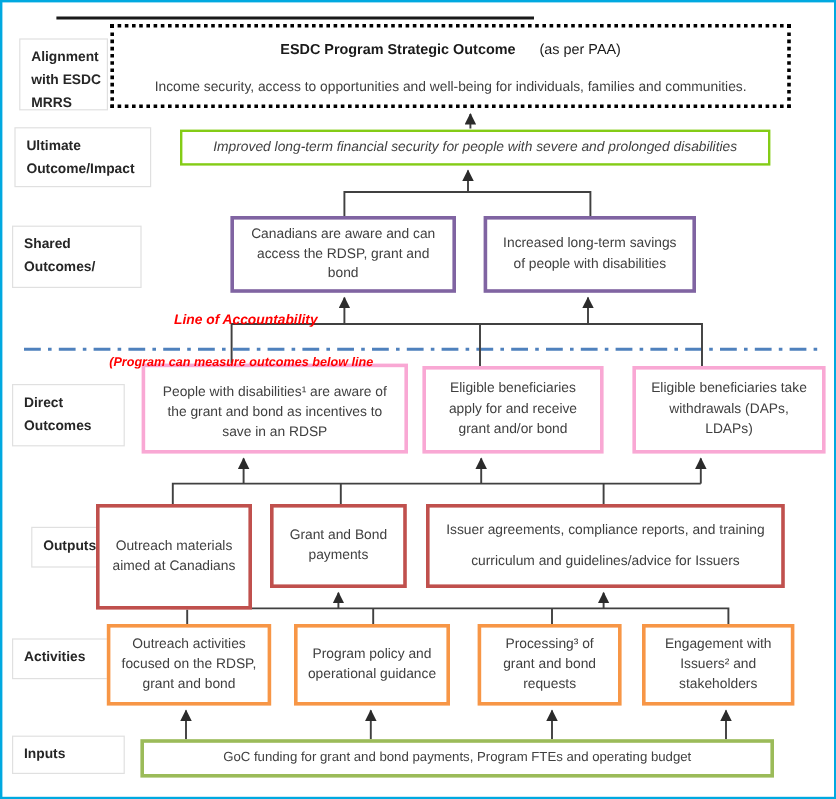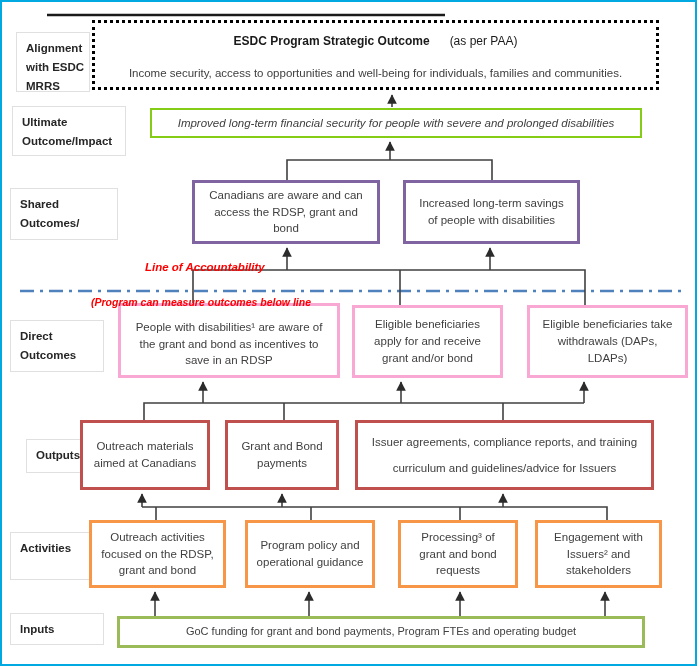--- a/index.html
+++ b/index.html
@@ -95,21 +95,21 @@
       <path d="M458,615 V590" marker-end="url(#arrow)"></path>
       <path d="M603,615 V590" marker-end="url(#arrow)"></path>
     </g>
   </svg>
 
   <div class="rowlabel" style="left:14px;top:30px;width:74px;height:60px;">Alignment with ESDC MRRS</div>
   <div class="rowlabel" style="left:10px;top:104px;width:114px;height:50px;">Ultimate Outcome/Impact</div>
   <div class="rowlabel" style="left:8px;top:186px;width:108px;height:52px;">Shared Outcomes/</div>
   <div class="rowlabel" style="left:8px;top:318px;width:94px;height:52px;">Direct Outcomes</div>
   <div class="rowlabel" style="left:8px;top:437px;width:94px;height:34px;margin-left:16px;">Outputs</div>
-  <div class="rowlabel" style="left:8px;top:530px;width:94px;height:48px;">Activities</div>
+  <div class="rowlabel" style="left:8px;top:530px;width:94px;height:34px;">Activities</div>
   <div class="rowlabel" style="left:8px;top:611px;width:94px;height:32px;">Inputs</div>
 
   <div class="box dotted" style="left:90px;top:18px;width:567px;height:70px;">
     <div class="strat-title">
       <span class="b">ESDC Program Strategic Outcome</span><span class="sfx">(as per PAA)</span>
     </div>
     <div class="strat-body">Income security, access to opportunities and well-being for individuals, families and communities.</div>
   </div>
 
   <div class="box gray" style="left:148px;top:106px;width:492px;height:30px;">Improved long-term financial security for people with severe and prolonged disabilities</div>
@@ -117,21 +117,21 @@
   <div class="box purple" style="left:190px;top:178px;width:188px;height:64px;">Canadians are aware and can access the RDSP, grant and bond</div>
   <div class="box purple" style="left:401px;top:178px;width:177px;height:64px;">Increased long-term savings of people with disabilities</div>
 
   <div class="annotation loa">Line of Accountability</div>
   <div class="annotation note">(Program can measure outcomes below line</div>
 
   <div class="box blue" style="left:88px;top:301px;width:222px;height:75px;padding-top:10px;">People with disabilities¹ are aware of the grant and bond as incentives to save in an RDSP</div>
   <div class="box blue" style="left:322px;top:303px;width:151px;height:73px;">Eligible beneficiaries apply for and receive grant and/or bond</div>
   <div class="box blue" style="left:497px;top:303px;width:161px;height:73px;">Eligible beneficiaries take withdrawals (DAPs, LDAPs)</div>
 
-  <div class="box red" style="left:78px;top:418px;width:130px;height:70px;">Outreach materials aimed at Canadians</div>
+  <div class="box red" style="left:78px;top:418px;width:130px;height:88px;">Outreach materials aimed at Canadians</div>
   <div class="box red" style="left:223px;top:418px;width:114px;height:70px;">Grant and Bond payments</div>
   <div class="box red tall-lines" style="left:353px;top:418px;width:299px;height:70px;">Issuer agreements, compliance reports, and training curriculum and guidelines/advice for Issuers</div>
 
   <div class="box orange" style="left:87px;top:518px;width:137px;height:68px;">Outreach activities focused on the RDSP, grant and bond</div>
   <div class="box orange" style="left:243px;top:518px;width:130px;height:68px;">Program policy and operational guidance</div>
   <div class="box orange" style="left:396px;top:518px;width:120px;height:68px;">Processing³ of grant and bond requests</div>
   <div class="box orange" style="left:533px;top:518px;width:127px;height:68px;">Engagement with Issuers² and stakeholders</div>
 
   <div class="box green" style="left:115px;top:614px;width:528px;height:32px;font-size:11px;">GoC funding for grant and bond payments, Program FTEs and operating budget</div>
 

